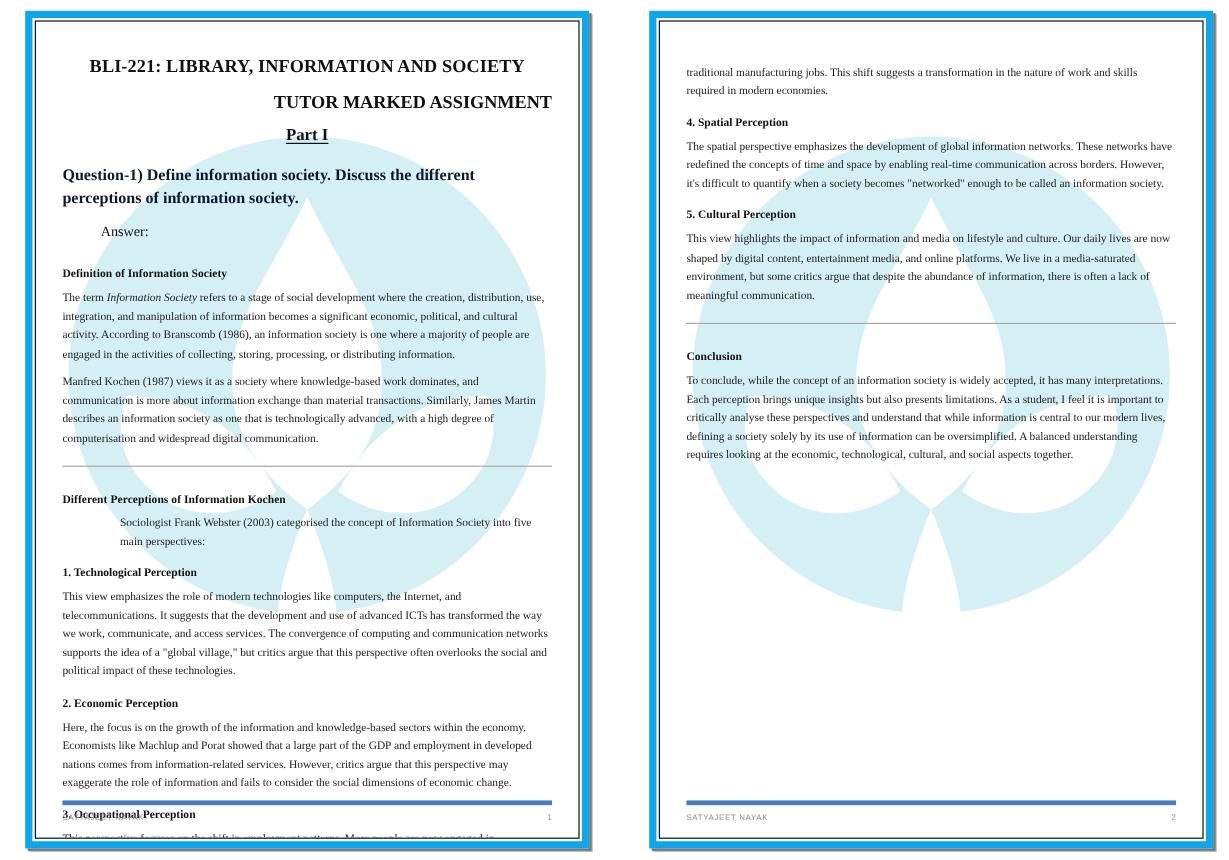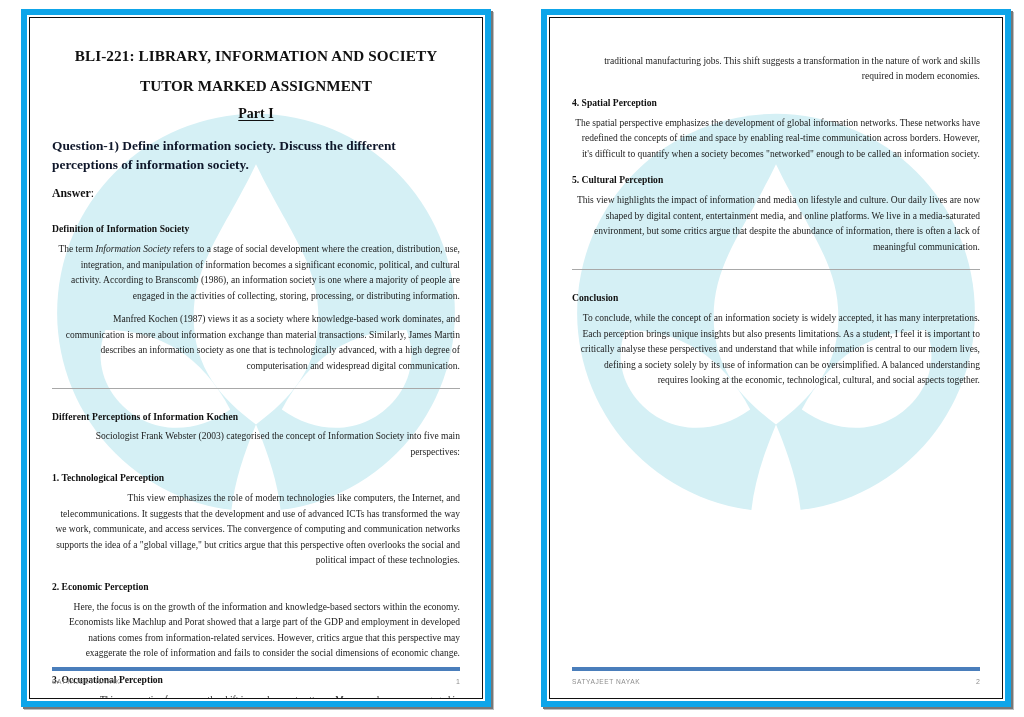--- a/index.html
+++ b/index.html
@@ -69,21 +69,21 @@
   .doc-title {
     text-align: center;
     font-weight: bold;
     font-size: 15.2px;
     letter-spacing: .1px;
     color: #111;
     line-height: 1.55;
     margin: 12px 0 0 0;
   }
   .doc-subtitle {
-    text-align: center;
+    text-align: right;
     font-weight: bold;
     font-size: 15.2px;
     color: #111;
     margin: 9px 0 0 0;
   }
   .part-label {
     text-align: center;
     font-weight: bold;
     font-size: 14px;
     color: #111;
@@ -100,44 +100,44 @@
     color: #0f172a;
     line-height: 1.45;
     margin: 14px 0 0 0;
   }
 
   .answer-label {
     font-size: 11.8px;
     color: #111;
     margin: 12px 0 0 0;
   }
-  .answer-label b { font-weight: bold; }
+  .answer-label b { font-weight: normal; margin-left: 32px; }
 
   .sub-head {
     font-weight: bold;
     font-size: 9.6px;
     color: #111;
     margin: 22px 0 0 0;
     letter-spacing: .05px;
   }
   .num-head {
     font-weight: bold;
     font-size: 9.6px;
     color: #111;
     margin: 12px 0 0 0;
   }
 
   p.body {
     font-size: 9.5px;
     line-height: 1.63;
     color: #1b1b1b;
     margin: 8px 0 0 0;
-    text-align: right;
-  }
-  p.body.tight { margin-top: 7px; }
+    text-align: left;
+  }
+  p.body.tight { margin-top: 7px; margin-left: 48px; }
   p.body i { }
   p.body b { font-weight: bold; }
 
   hr.rule {
     border: none;
     border-top: 1px solid #a8a8a8;
     margin: 14px 0 0 0;
   }
 
   

